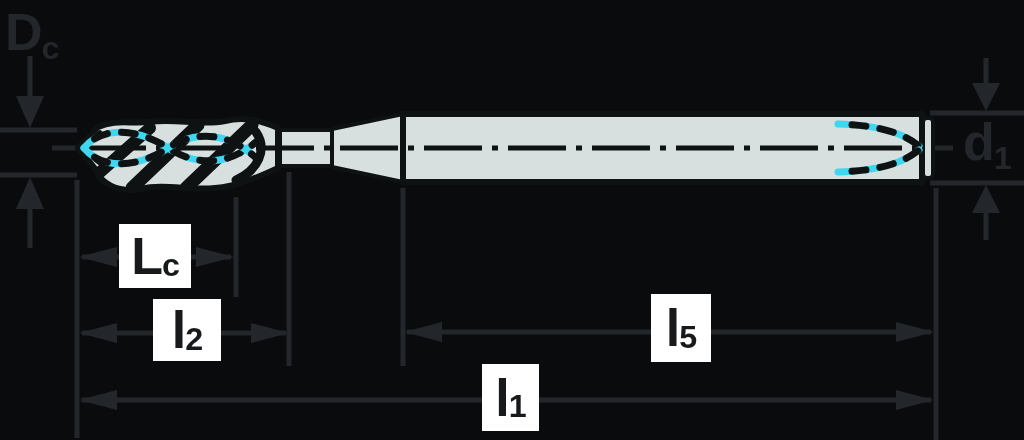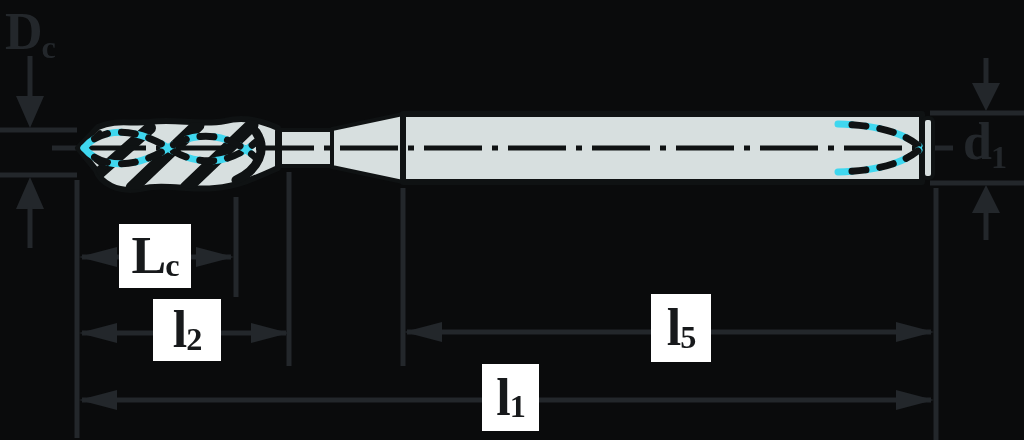--- a/index.html
+++ b/index.html
@@ -8,21 +8,21 @@
     --outline:#0f1213;
     --steel:#d7dfdf;
     --coolant:#3fd7ef;
     --paper:#ffffff;
     --ink:#17191b;
   }
   html,body{margin:0;padding:0;background:var(--bg);}
   #stage{
     position:relative;width:1024px;height:440px;overflow:hidden;
     background:var(--bg);
-    font-family:Liberation Serif, serif;
+    font-family:Liberation Sans, sans-serif;
   }
   #stage svg{position:absolute;left:0;top:0;}
   
   .dimline{stroke:var(--dim);stroke-width:5;fill:none;}
   .dimfill{fill:var(--dim);stroke:none;}
   .body{fill:var(--steel);stroke:var(--outline);stroke-width:6;stroke-linejoin:round;}
   .body-thin{fill:var(--steel);stroke:var(--outline);stroke-width:4;stroke-linejoin:round;}
   .groove{stroke:var(--outline);fill:none;stroke-linecap:round;}
   .cl{stroke:var(--outline);stroke-width:5;fill:none;stroke-dasharray:58 10 6 10;}
   .clstub{stroke:var(--dim);stroke-width:5;fill:none;}

